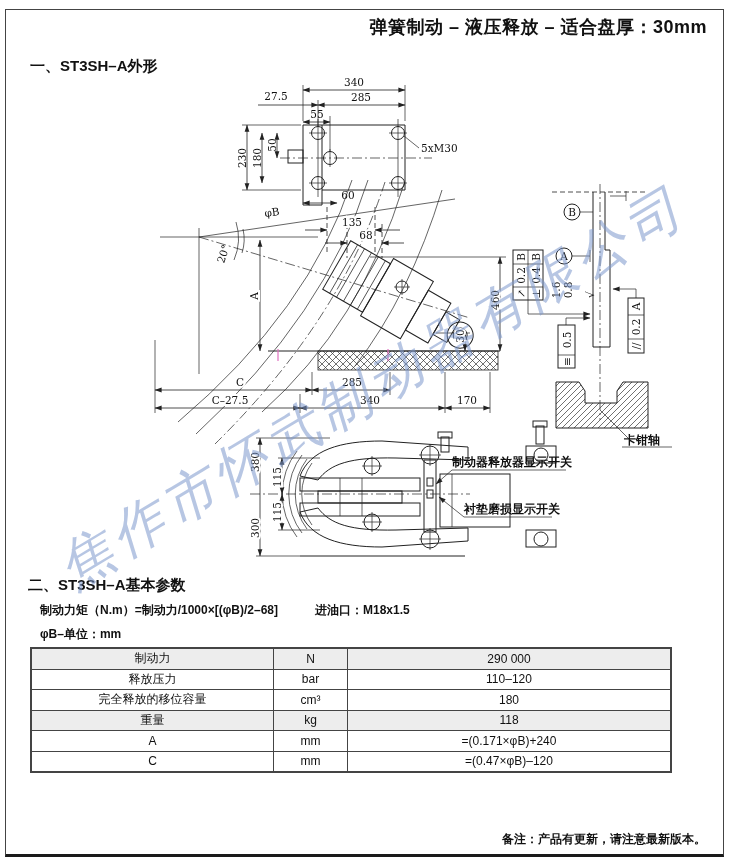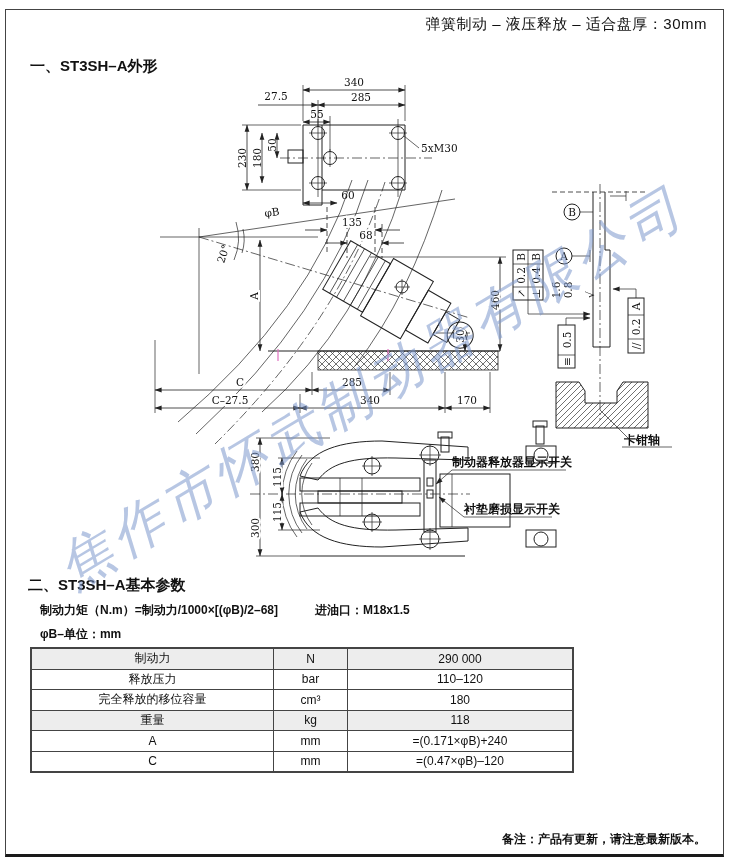--- a/index.html
+++ b/index.html
@@ -1,41 +1,41 @@
 <!DOCTYPE html>
 <html><head>
 <meta charset="utf-8">
 <style>
   html,body{margin:0;padding:0;background:#fff;}
   #page{position:relative;width:731px;height:864px;background:#fff;overflow:hidden;
         font-family:"Liberation Sans","DejaVu Sans",sans-serif;color:#111;}
   #border-frame{position:absolute;left:5px;top:9px;width:717px;height:844px;
         border:1.5px solid #444;border-bottom:3px solid #1a1a1a;}
-  .hdr{position:absolute;top:15px;right:24px;font-size:15px;font-weight:normal;letter-spacing:.5px;}
+  .hdr{position:absolute;top:15px;right:24px;font-size:18px;font-weight:bold;letter-spacing:.5px;}
   .sec-h{position:absolute;font-size:15px;font-weight:bold;}
   #sec1-h{left:30px;top:57px;}
   #sec2-h{left:28px;top:576px;}
   .body-line{position:absolute;font-size:12px;font-weight:600;}
   #formula-line{left:40px;top:602px;}
   #unit-line{left:40px;top:626px;}
   #oilport{margin-left:37px;}
   #wm{position:absolute;left:372px;top:388px;transform:translate(-50%,-50%) rotate(-31deg);
       font-size:54px;font-style:italic;font-weight:500;letter-spacing:6px;white-space:nowrap;
       color:rgba(123,152,204,0.55);pointer-events:none;z-index:5;}
   svg{position:absolute;left:0;top:0;z-index:1;}
   svg text{font-family:"DejaVu Serif","Liberation Serif",serif;font-size:10.5px;fill:#111;}
   svg text.cjk{font-family:"Liberation Sans","DejaVu Sans",sans-serif;font-weight:bold;font-size:12px;}
   svg text.mid{text-anchor:middle;}
   svg text.gap{paint-order:stroke;stroke:#fff;stroke-width:4px;}
   .ln{stroke:#222;stroke-width:1;fill:none;}
   .tn{stroke:#222;stroke-width:.7;fill:none;}
   .cl{stroke:#222;stroke-width:.7;fill:none;stroke-dasharray:10 3 2 3;}
   .dsh{stroke:#222;stroke-width:.8;fill:none;stroke-dasharray:5 3;}
   .dim{stroke:#222;stroke-width:.8;fill:none;}
-  #params-table{position:absolute;left:30px;top:647px;width:544px;border-collapse:collapse;
+  #params-table{position:absolute;left:30px;top:647px;width:642px;border-collapse:collapse;
       font-size:12px;z-index:2;}
   #params-table td{border:1px solid #444;height:19.5px;text-align:center;padding:0 4px;}
   #params-table{border:2px solid #444;}
   #params-table tr.shade td{background:#ededed;}
   #params-table td.c-name{width:233px;}
   #params-table td.c-unit{width:65px;}
   #ftr{position:absolute;top:831px;right:25px;font-size:12px;font-weight:bold;}
 </style>
 </head>
 <body>

